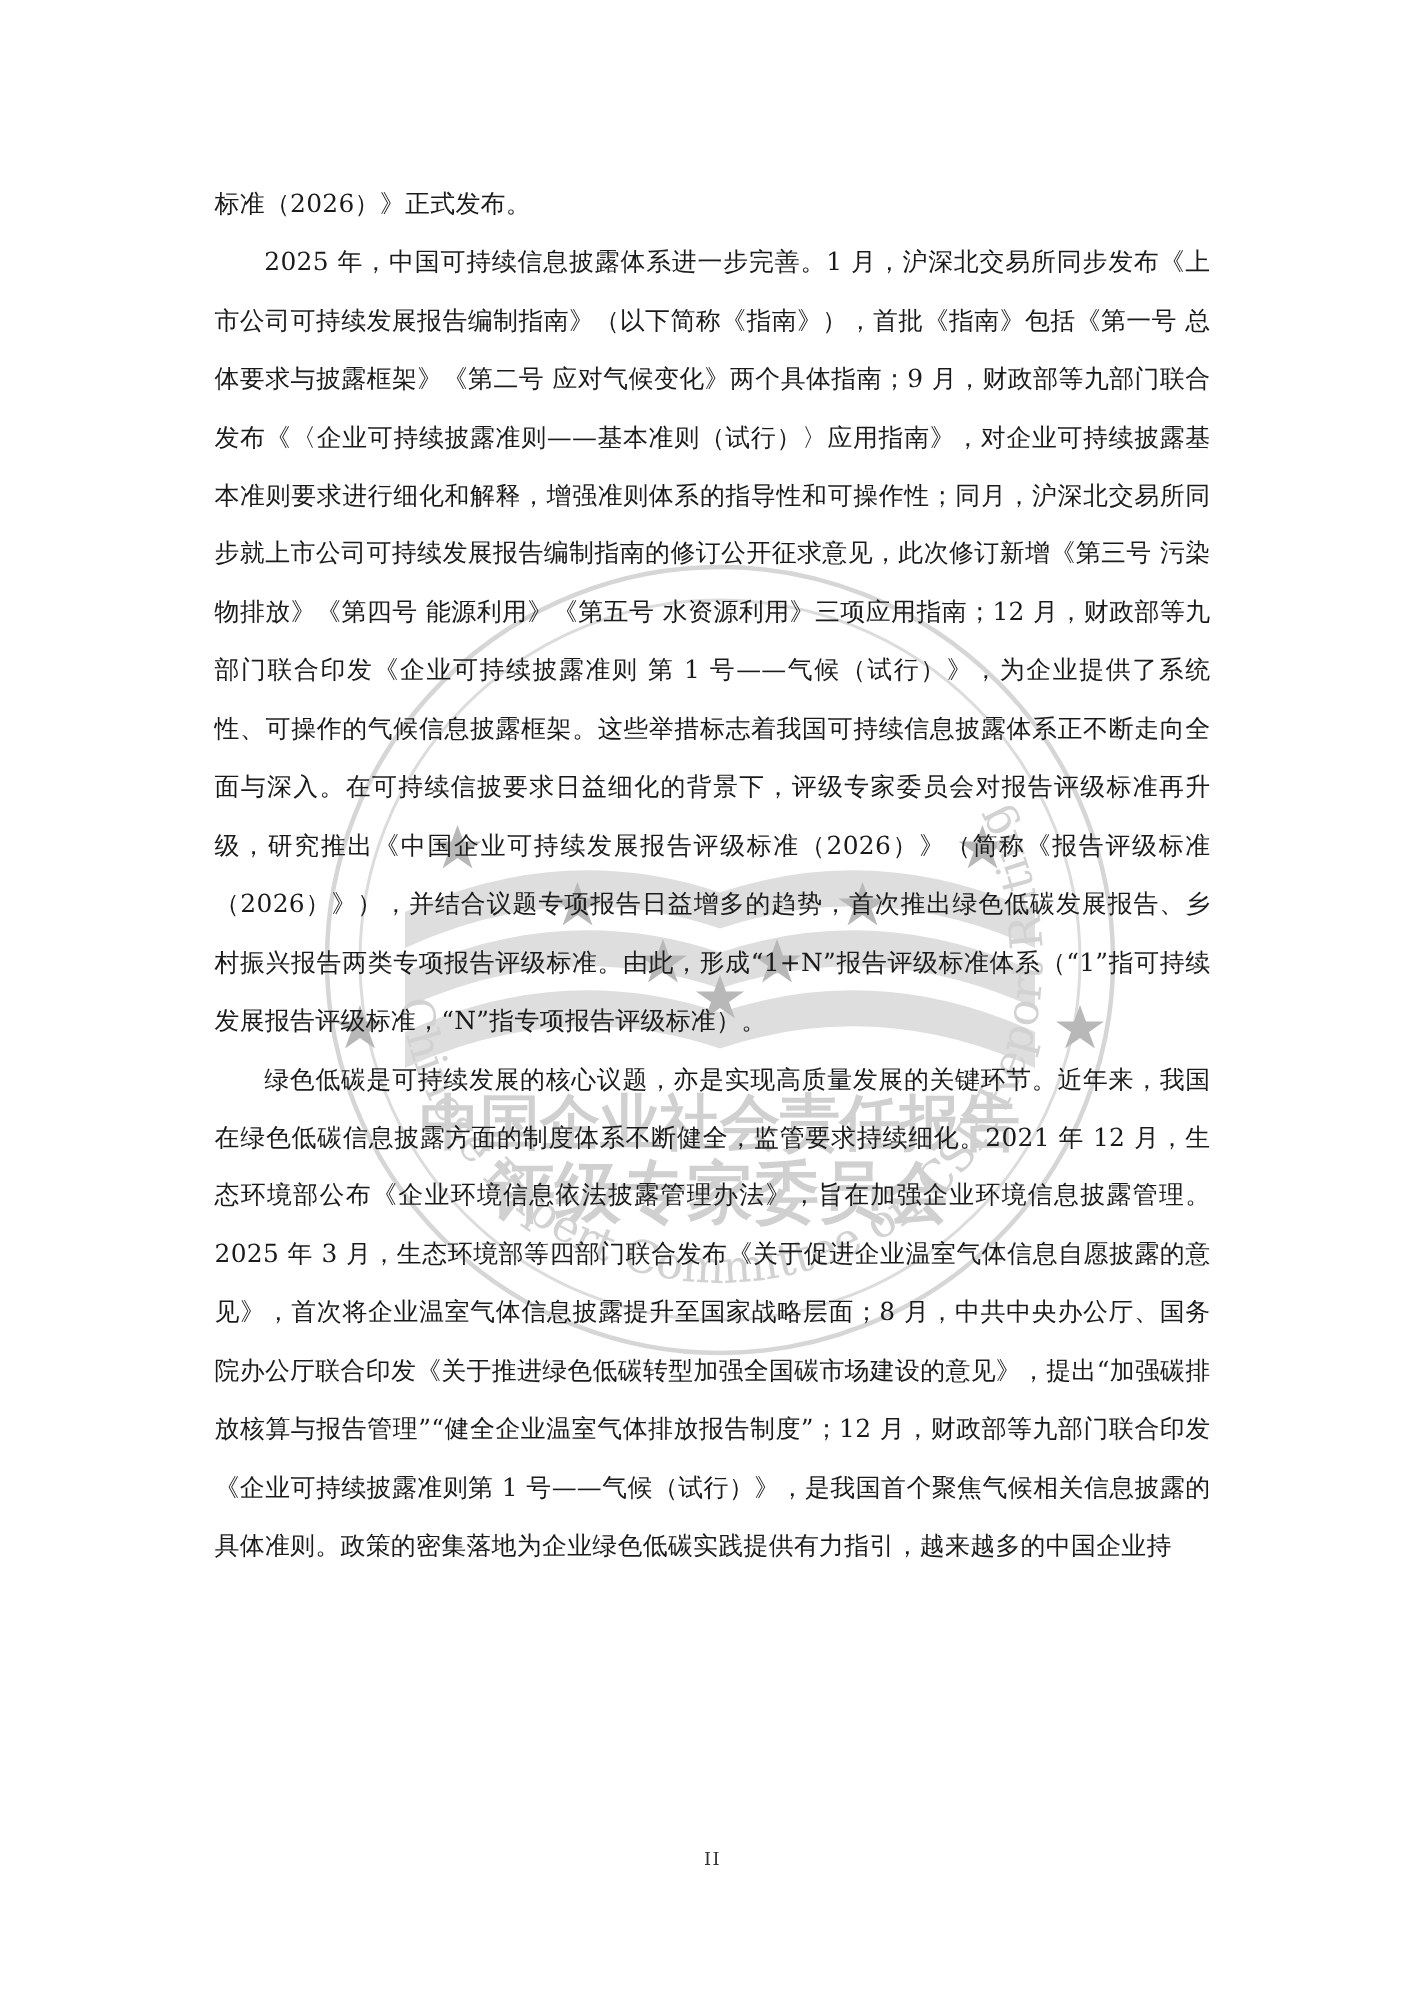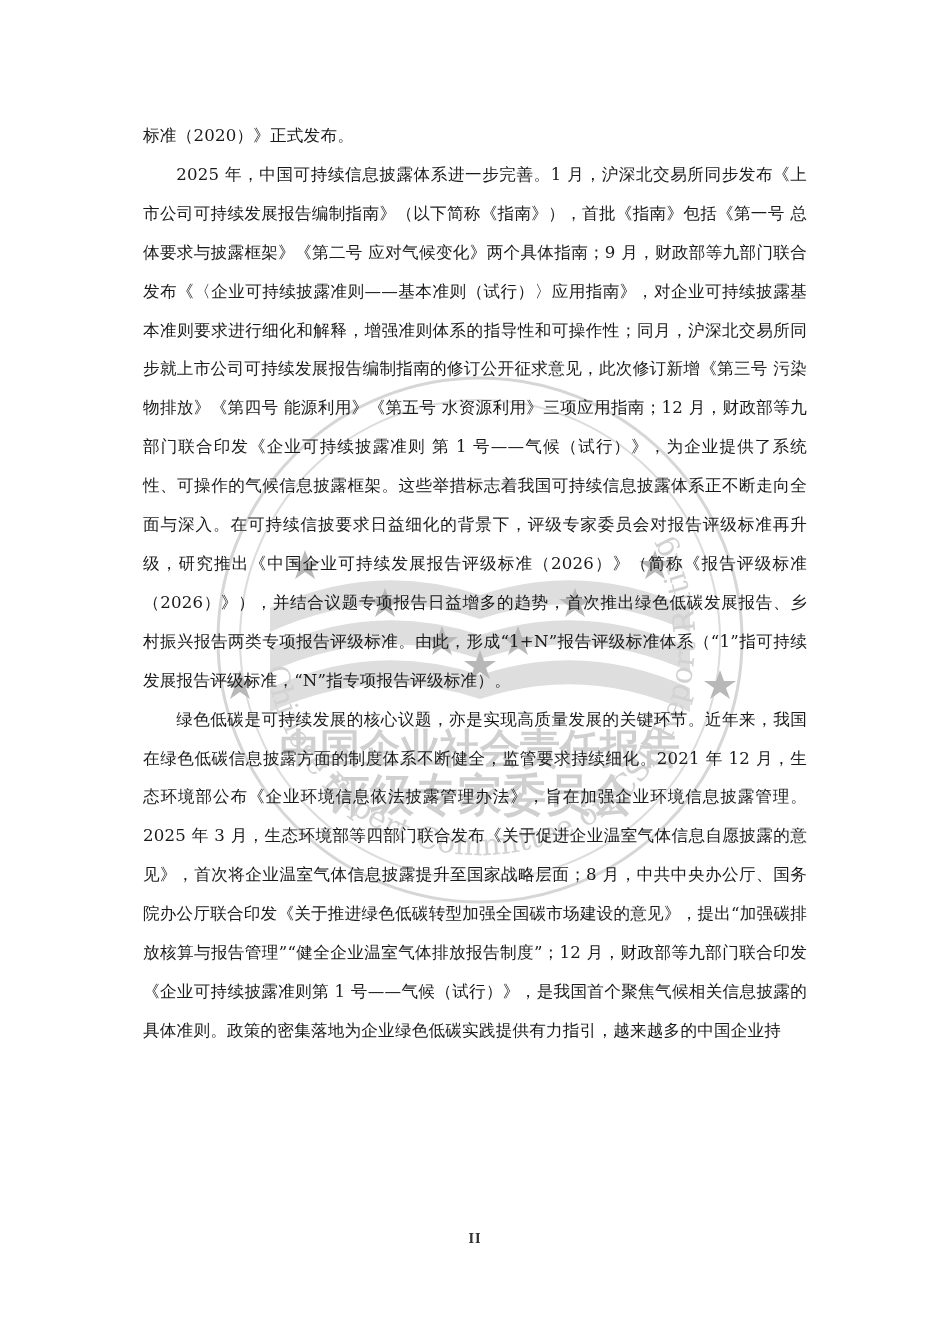--- a/index.html
+++ b/index.html
@@ -52,21 +52,20 @@
       position: absolute;
       left: 0;
       width: 950px;
       top: 1232px;
       text-align: center;
       font-family: "DejaVu Serif", "Liberation Serif", serif;
       font-size: 12px;
       color: #333333;
       letter-spacing: 1px;
       z-index: 1;
-      font-weight: bold;
     }
   </style>
 </head>
 <body>
 
 <div class="page">
 
   <svg class="watermark" viewBox="0 0 540 540" xmlns="http://www.w3.org/2000/svg">
     <defs>
       <path id="ringPath" d="M 270,270 m -215,0 a 215,215 0 1,0 430,0 a 215,215 0 1,0 -430,0"></path>
@@ -90,19 +89,19 @@
       <polygon points="510,300 514,311 526,311 516,318 520,329 510,322 500,329 504,318 494,311 506,311"></polygon>
     </g>
     <text x="270" y="392" text-anchor="middle" font-family="DejaVu Sans, sans-serif" font-size="40" fill="#d0d0d0" font-weight="bold">中国企业社会责任报告</text>
     <text x="270" y="440" text-anchor="middle" font-family="DejaVu Sans, sans-serif" font-size="44" fill="#d0d0d0" font-weight="bold">评级专家委员会</text>
     <text font-family="DejaVu Serif, serif" font-size="30" fill="#d2d2d2">
       <textPath href="#ringPath" startOffset="2%">Chinese Expert Committee on CSR Report Rating</textPath>
     </text>
   </svg>
 
   <div class="content">
-    <p class="para">标准（2020）》正式发布。</p>
+    <p class="para">标准（2026）》正式发布。</p>
     <p class="para indent">2025 年，中国可持续信息披露体系进一步完善。1 月，沪深北交易所同步发布《上市公司可持续发展报告编制指南》（以下简称《指南》），首批《指南》包括《第一号 总体要求与披露框架》《第二号 应对气候变化》两个具体指南；9 月，财政部等九部门联合发布《〈企业可持续披露准则——基本准则（试行）〉应用指南》，对企业可持续披露基本准则要求进行细化和解释，增强准则体系的指导性和可操作性；同月，沪深北交易所同步就上市公司可持续发展报告编制指南的修订公开征求意见，此次修订新增《第三号 污染物排放》《第四号 能源利用》《第五号 水资源利用》三项应用指南；12 月，财政部等九部门联合印发《企业可持续披露准则 第 1 号——气候（试行）》，为企业提供了系统性、可操作的气候信息披露框架。这些举措标志着我国可持续信息披露体系正不断走向全面与深入。在可持续信披要求日益细化的背景下，评级专家委员会对报告评级标准再升级，研究推出《中国企业可持续发展报告评级标准（2026）》（简称《报告评级标准（2026）》），并结合议题专项报告日益增多的趋势，首次推出绿色低碳发展报告、乡村振兴报告两类专项报告评级标准。由此，形成“1+N”报告评级标准体系（“1”指可持续发展报告评级标准，“N”指专项报告评级标准）。</p>
     <p class="para indent">绿色低碳是可持续发展的核心议题，亦是实现高质量发展的关键环节。近年来，我国在绿色低碳信息披露方面的制度体系不断健全，监管要求持续细化。2021 年 12 月，生态环境部公布《企业环境信息依法披露管理办法》，旨在加强企业环境信息披露管理。2025 年 3 月，生态环境部等四部门联合发布《关于促进企业温室气体信息自愿披露的意见》，首次将企业温室气体信息披露提升至国家战略层面；8 月，中共中央办公厅、国务院办公厅联合印发《关于推进绿色低碳转型加强全国碳市场建设的意见》，提出“加强碳排放核算与报告管理”“健全企业温室气体排放报告制度”；12 月，财政部等九部门联合印发《企业可持续披露准则第 1 号——气候（试行）》，是我国首个聚焦气候相关信息披露的具体准则。政策的密集落地为企业绿色低碳实践提供有力指引，越来越多的中国企业持</p>
   </div>
 
   <div class="page-number">II</div>
 </div>
 
 </body></html>

